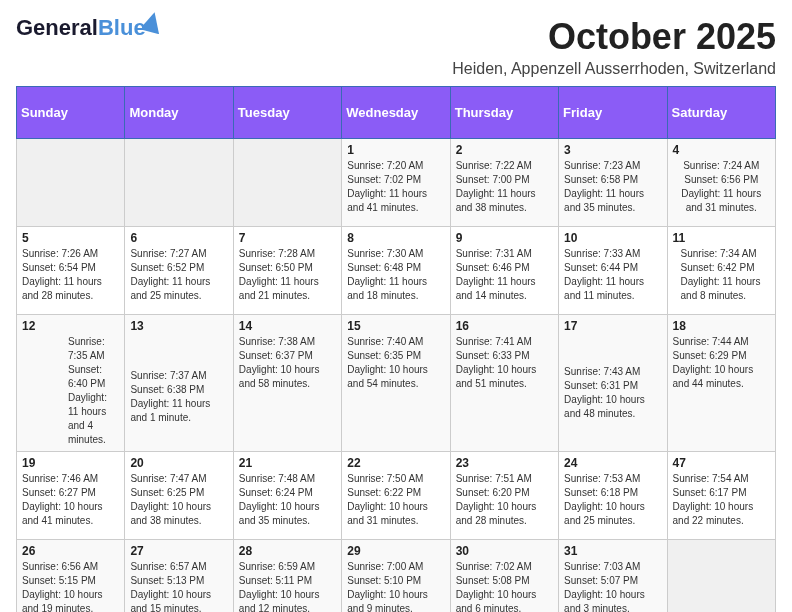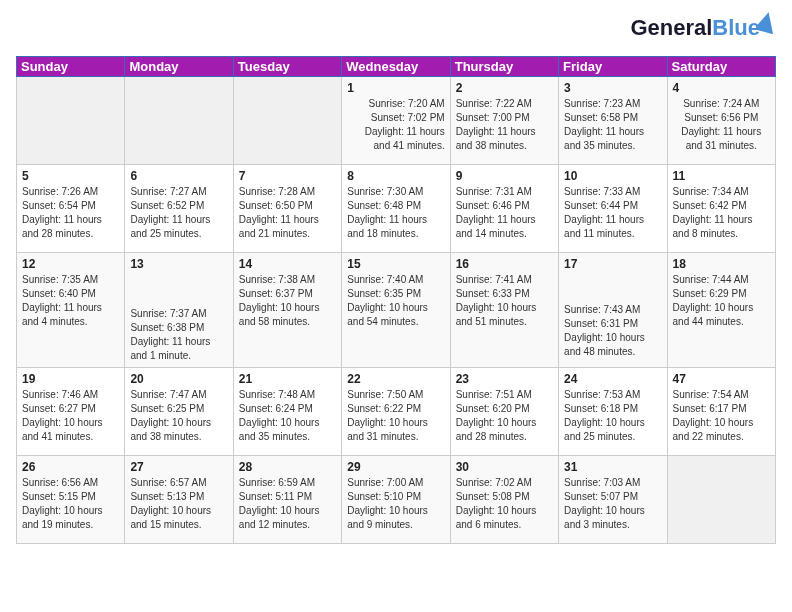--- a/index.html
+++ b/index.html
@@ -5,23 +5,23 @@
     * { box-sizing: border-box; margin: 0; padding: 0; }
     body {
       font-family: Arial, sans-serif;
       background: #fff;
       width: 792px;
       min-height: 612px;
       padding: 16px;
     }
     .header {
       display: flex;
-      justify-content: flex-end;
+      justify-content: space-between;
       align-items: flex-start;
-      margin-bottom: 16px;
+      margin-bottom: 8px;
     }
     .logo {
       display: flex;
       flex-direction: column;
       align-items: flex-start;
     }
     .logo-text {
       font-size: 22px;
       font-weight: bold;
       color: #1a1a2e;
@@ -40,25 +40,25 @@
       font-size: 16px;
       color: #444;
       margin-top: 2px;
     }
     table {
       width: 100%;
       border-collapse: collapse;
       table-layout: fixed;
     }
     thead tr th {
-      background-color: #a21caf;
+      background-color: #8b5cf6;
       color: #fff;
       font-size: 13px;
       font-weight: bold;
-      padding: 2px 4px;
+      padding: 18px 4px;
       text-align: left;
       border: 1px solid #3a6ab5;
     }
     tbody tr td {
       border: 1px solid #ccc;
       vertical-align: top;
       padding: 4px 5px;
       font-size: 10.5px;
       color: #222;
       min-height: 80px;
@@ -90,20 +90,24 @@
     <div style="display:flex;align-items:center;">
       <span class="logo-text">
         <span>General</span><span class="blue">Blue</span>
       </span>
 
       <svg width="20" height="22" viewBox="0 0 20 22" style="margin-left:-4px;margin-top:-10px;">
         <polygon points="10,0 20,20 0,20" fill="#4a90d9" transform="rotate(15,10,10)"></polygon>
       </svg>
     </div>
   </div>
+  <div class="title-block">
+    <div class="month-title">October 2025</div>
+    <div class="location-title">Heiden, Appenzell Ausserrhoden, Switzerland</div>
+  </div>
 </div>
 
 <table>
   <thead>
     <tr id="weekday-header">
         <th>Sunday</th>
         <th>Monday</th>
         <th>Tuesday</th>
         <th>Wednesday</th>
         <th>Thursday</th>
@@ -111,21 +115,21 @@
         <th>Saturday</th>
       </tr>
   </thead>
   <tbody id="calendar-body">
       <tr>
         <td class="empty"></td>
         <td class="empty"></td>
         <td class="empty"></td>
         <td>
           <div class="day-num">1</div>
-          <div class="day-info" style="white-space: pre-line; text-align: right;">Sunrise: 7:20 AM
+          <div class="day-info" style="white-space: pre-line;">Sunrise: 7:20 AM
 Sunset: 7:02 PM
 Daylight: 11 hours and 41 minutes.</div>
         </td>
         <td>
           <div class="day-num">2</div>
           <div class="day-info" style="white-space: pre-line;">Sunrise: 7:22 AM
 Sunset: 7:00 PM
 Daylight: 11 hours and 38 minutes.</div>
         </td>
         <td>
@@ -173,29 +177,29 @@
 Daylight: 11 hours and 14 minutes.</div>
         </td>
         <td>
           <div class="day-num">10</div>
           <div class="day-info" style="white-space: pre-line;">Sunrise: 7:33 AM
 Sunset: 6:44 PM
 Daylight: 11 hours and 11 minutes.</div>
         </td>
         <td>
           <div class="day-num">11</div>
-          <div class="day-info" style="white-space: pre-line;">Sunrise: 7:34 AM
+          <div class="day-info" style="white-space: pre-line; margin-left: 8px;">Sunrise: 7:34 AM
 Sunset: 6:42 PM
 Daylight: 11 hours and 8 minutes.</div>
         </td>
       </tr>
       <tr>
         <td>
           <div class="day-num">12</div>
-          <div class="day-info" style="white-space: pre-line;">Sunrise: 7:35 AM
+          <div class="day-info" style="white-space: pre-line; margin-left: 46px;">Sunrise: 7:35 AM
 Sunset: 6:40 PM
 Daylight: 11 hours and 4 minutes.</div>
         </td>
         <td>
           <div class="day-num">13</div>
           <div class="day-info" style="white-space: pre-line; margin-top: 36px;">Sunrise: 7:37 AM
 Sunset: 6:38 PM
 Daylight: 11 hours and 1 minute.</div>
         </td>
         <td>

